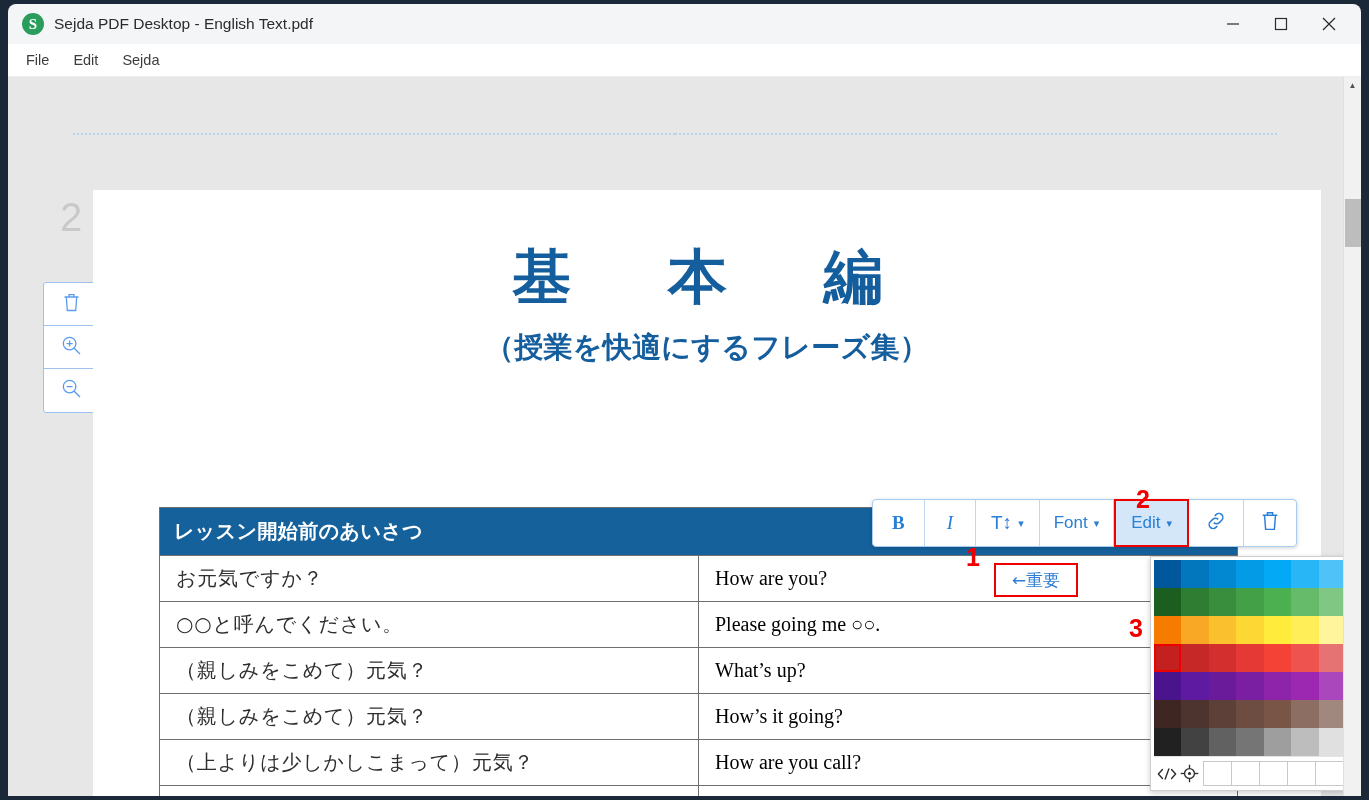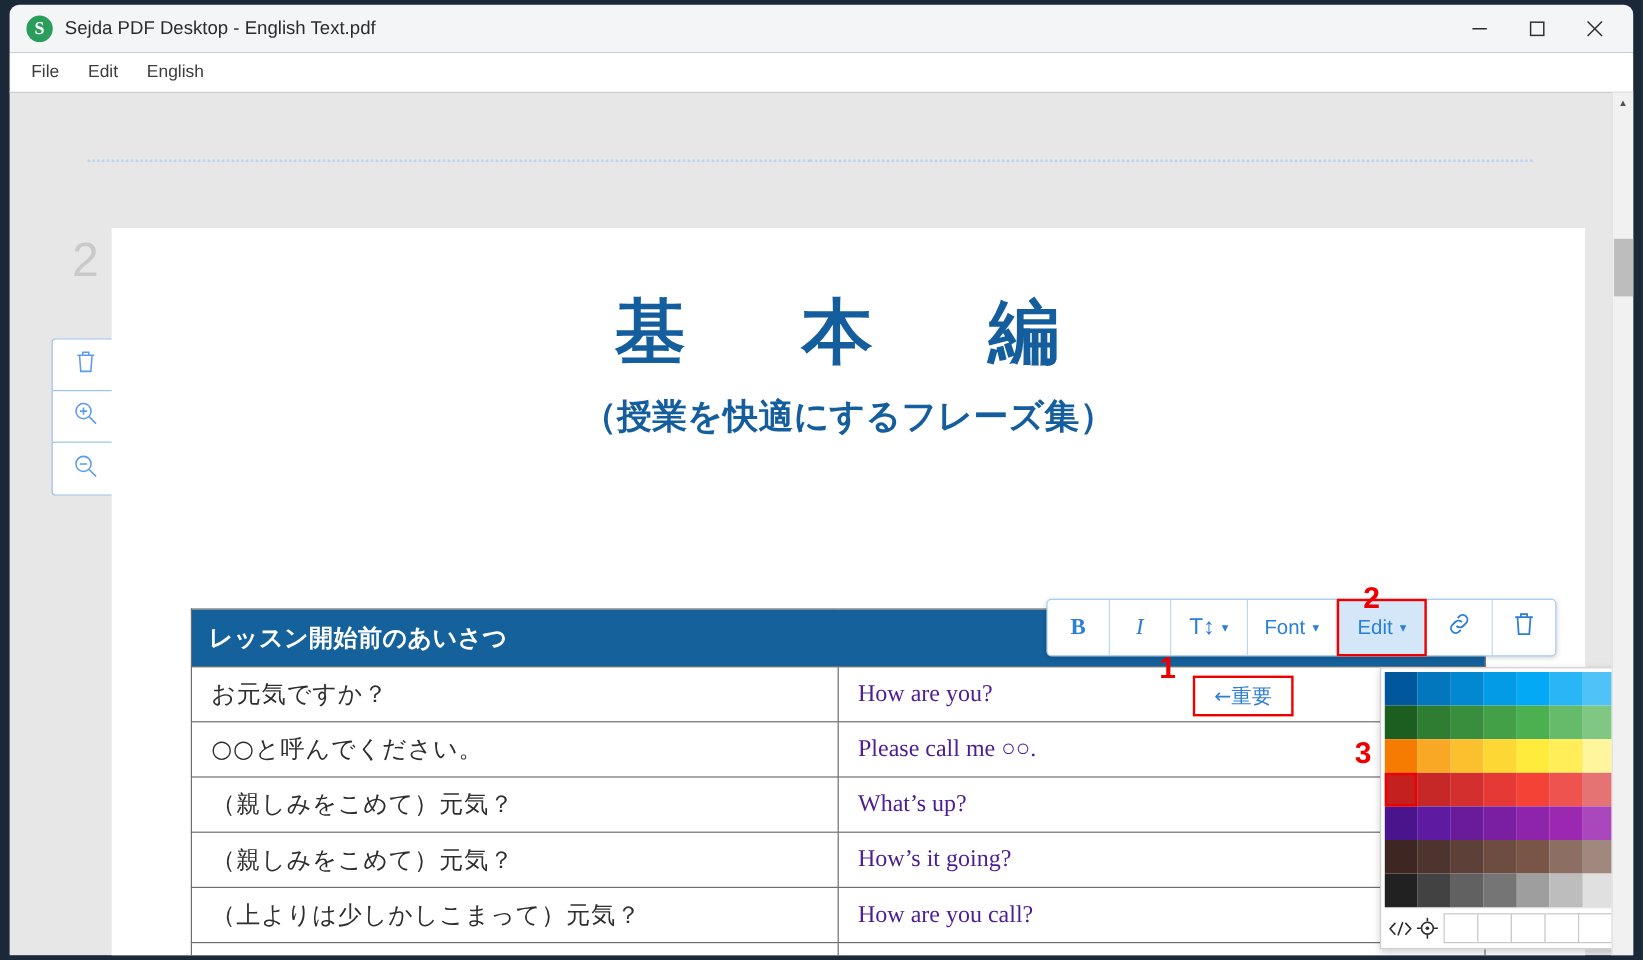--- a/index.html
+++ b/index.html
@@ -117,21 +117,21 @@
     color: #ffffff; font-family: "DejaVu Sans", sans-serif;
     font-size: 20px; font-weight: bold; padding: 10px 14px;
     letter-spacing: 0.02em;
   }
   .cell-ja {
     width: 552px; padding: 9px 16px; font-size: 20px; color: #2e2e2e;
     font-family: "DejaVu Serif", serif; letter-spacing: 0.04em;
     height: 46px;
   }
   .cell-en {
-    padding: 0 16px; font-size: 20px; color: #4c1d95;
+    padding: 0 16px; font-size: 20px; color: #000000;
     font-family: "Liberation Serif", "DejaVu Serif", serif;
     height: 46px;
   }
 
   
   .note-box {
     position: absolute; left: 994px; top: 563px;
     width: 84px; height: 34px;
     border: 2px solid #ef0000; background: #ffffff;
     display: flex; align-items: center; justify-content: center;
@@ -233,21 +233,21 @@
             <line x1="2" y1="2" x2="14" y2="14" stroke="#2b2b2b" stroke-width="1.2"></line>
             <line x1="14" y1="2" x2="2" y2="14" stroke="#2b2b2b" stroke-width="1.2"></line>
           </svg>
       </div>
     </div>
   </div>
 
   <div class="menubar">
     <div class="menu-item">File</div>
     <div class="menu-item">Edit</div>
-    <div class="menu-item">English</div>
+    <div class="menu-item">Sejda</div>
   </div>
 
   <div class="workspace">
 
     <div class="insert-row">
       <div class="dash-line dash-left"></div>
       <div class="dash-line dash-right"></div>
     </div>
 
     <div class="page-number">2</div>
@@ -291,21 +291,21 @@
         <tbody>
           <tr class="tbl-head">
             <td colspan="2">レッスン開始前のあいさつ</td>
           </tr>
           <tr>
             <td class="cell-ja">お元気ですか？</td>
             <td class="cell-en">How are you?</td>
           </tr>
           <tr>
             <td class="cell-ja">○○と呼んでください。</td>
-            <td class="cell-en">Please call me ○○.</td>
+            <td class="cell-en">Please going me ○○.</td>
           </tr>
           <tr>
             <td class="cell-ja">（親しみをこめて）元気？</td>
             <td class="cell-en">What’s up?</td>
           </tr>
           <tr>
             <td class="cell-ja">（親しみをこめて）元気？</td>
             <td class="cell-en">How’s it going?</td>
           </tr>
           <tr>

